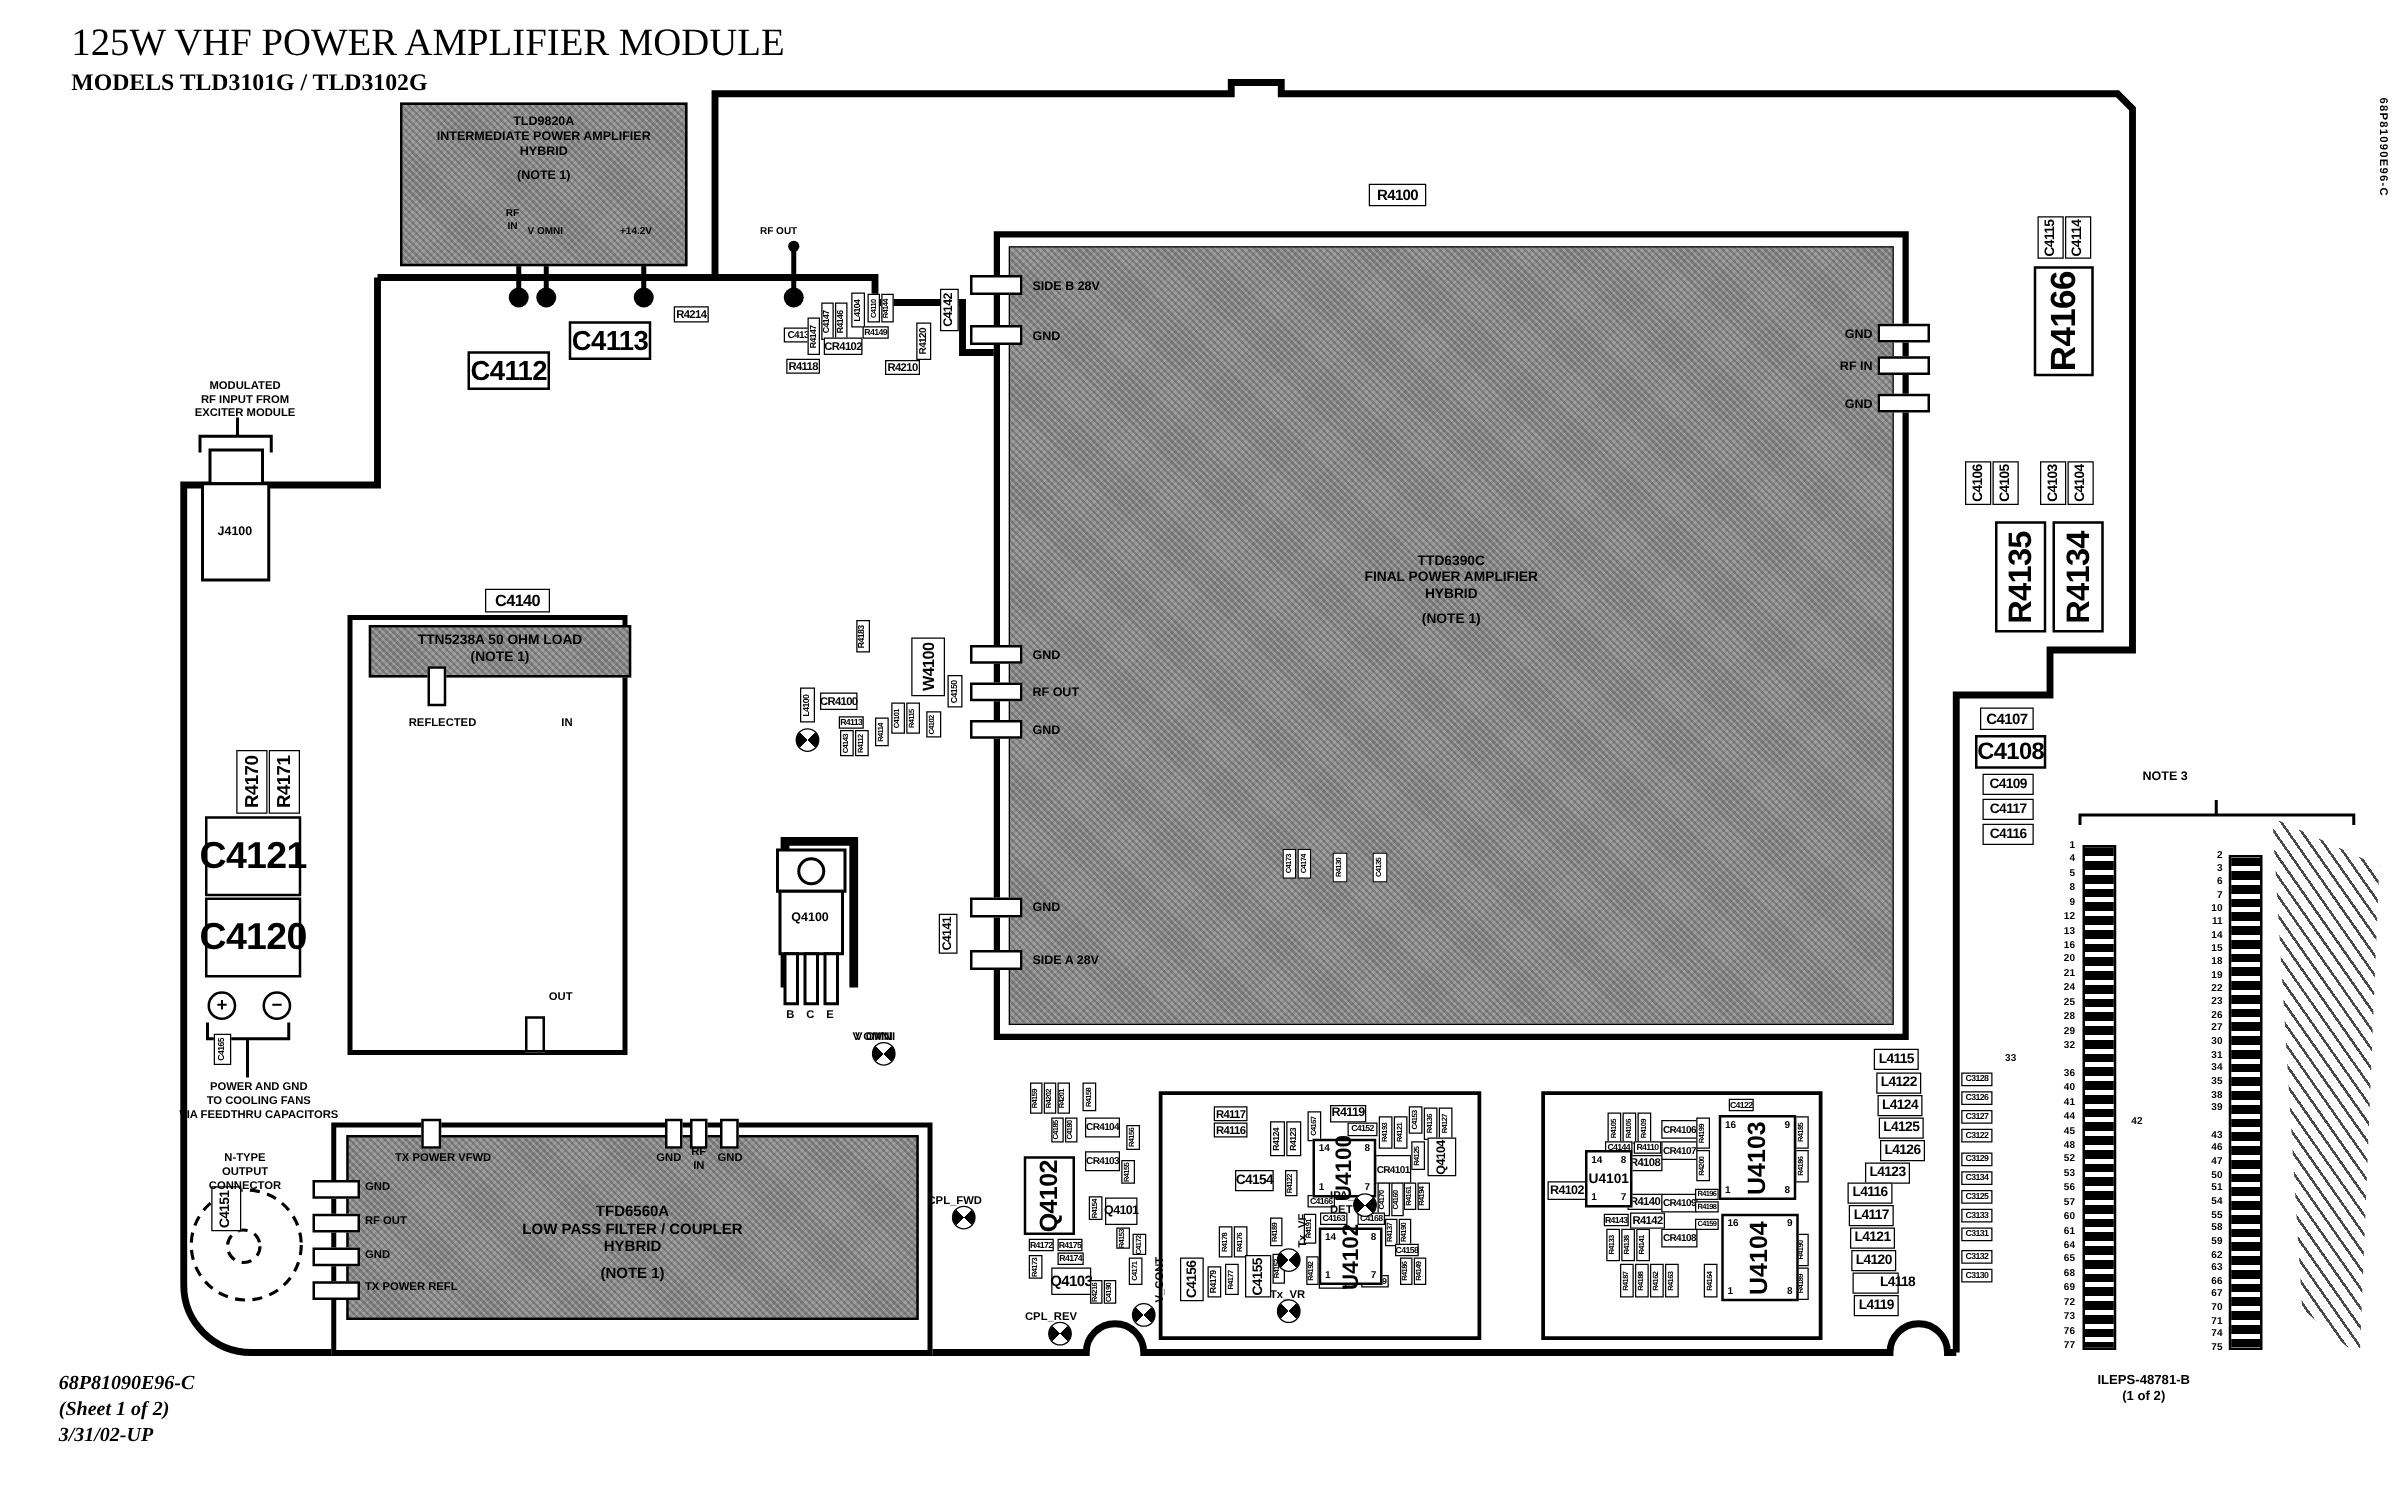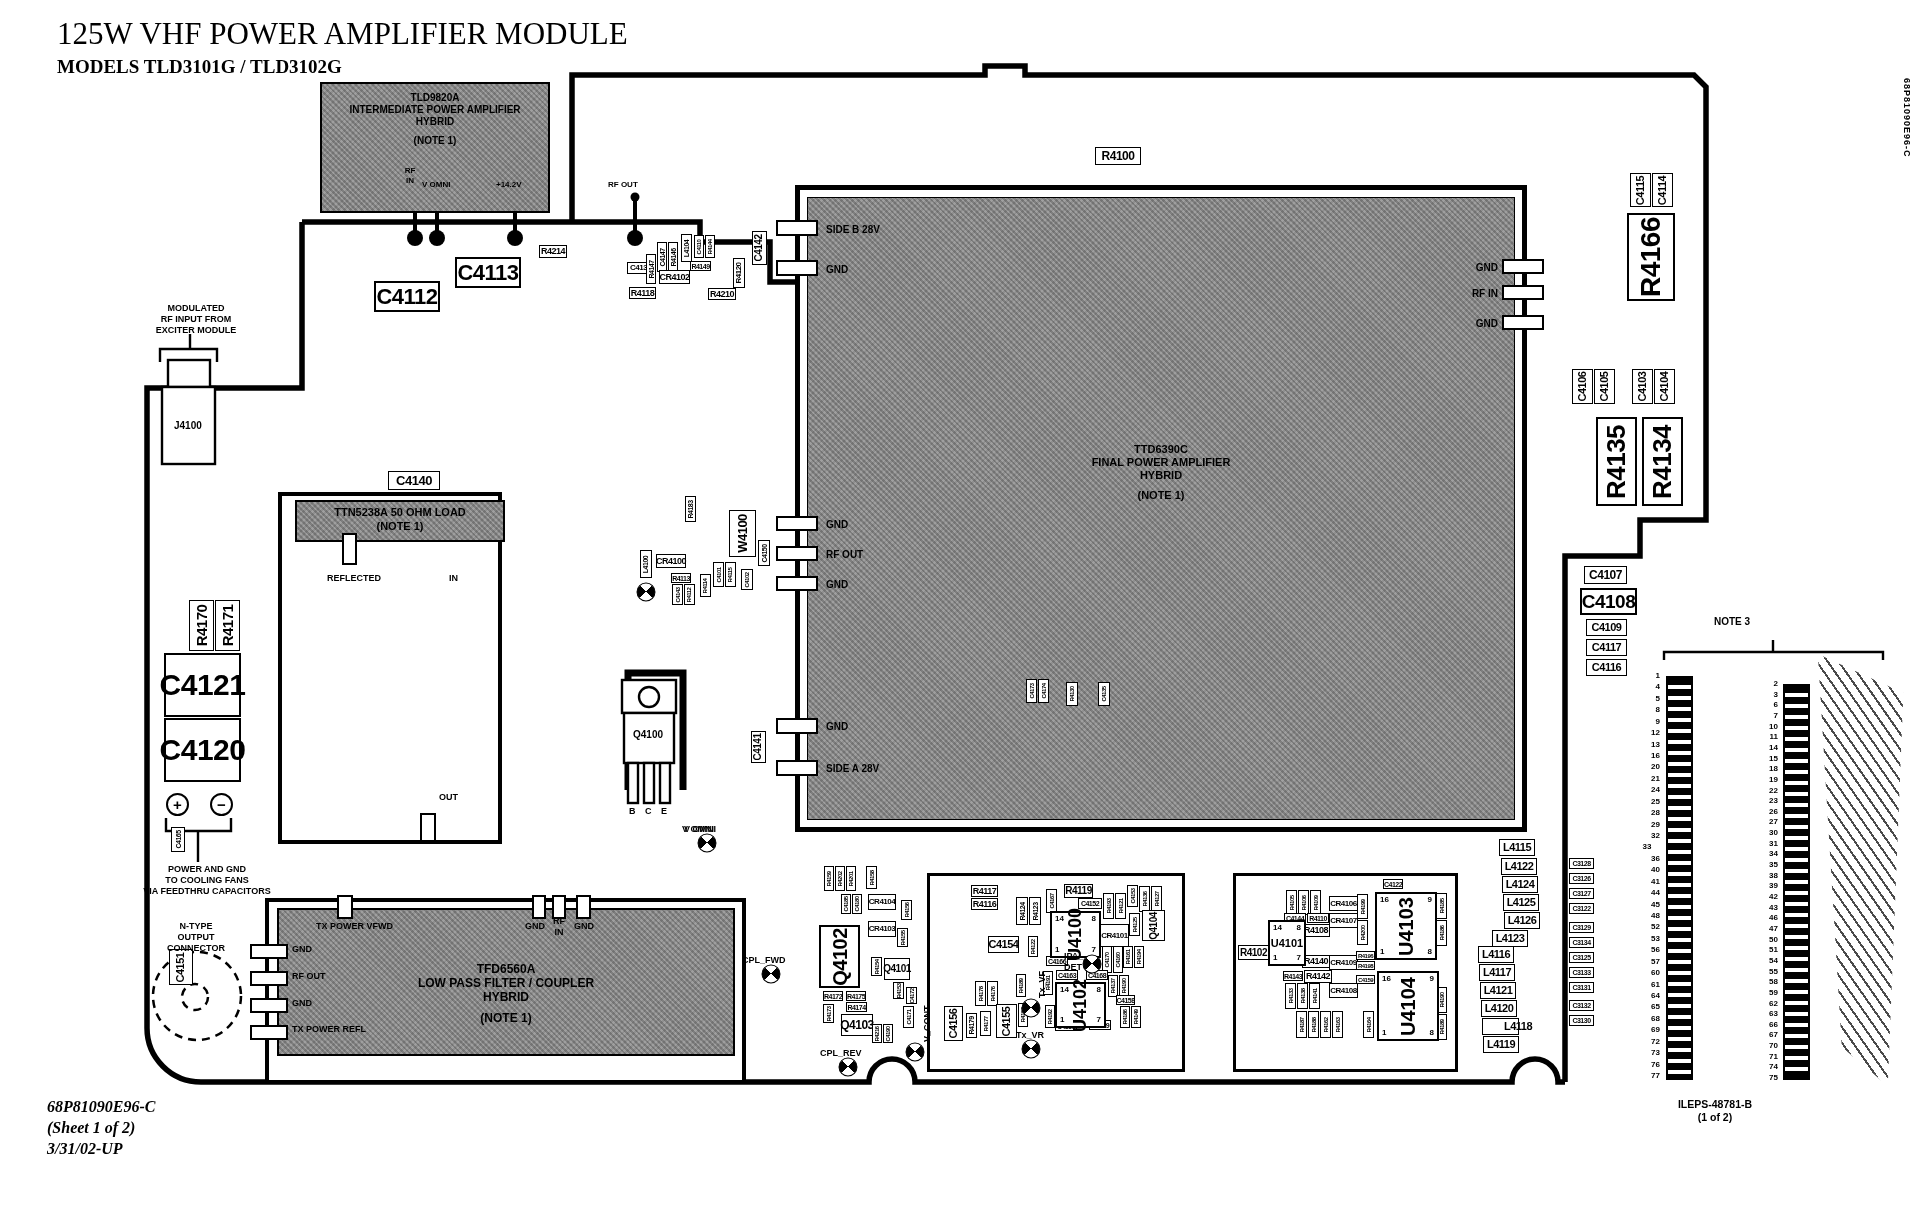--- a/index.html
+++ b/index.html
@@ -839,21 +839,21 @@
       <div class="pinnum" style="left: 1634px; top: 729.15px;">12</div>
       <div class="pinnum" style="left: 1634px; top: 740.58px;">13</div>
       <div class="pinnum" style="left: 1634px; top: 752.01px;">16</div>
       <div class="pinnum" style="left: 1634px; top: 763.44px;">20</div>
       <div class="pinnum" style="left: 1634px; top: 774.87px;">21</div>
       <div class="pinnum" style="left: 1634px; top: 786.3px;">24</div>
       <div class="pinnum" style="left: 1634px; top: 797.73px;">25</div>
       <div class="pinnum" style="left: 1634px; top: 809.16px;">28</div>
       <div class="pinnum" style="left: 1634px; top: 820.59px;">29</div>
       <div class="pinnum" style="left: 1634px; top: 832.02px;">32</div>
-      <div class="pinnum" style="left: 1634px; top: 843.45px; text-align: center;">33</div>
+      <div class="pinnum" style="left: 1587px; top: 843.45px;">33</div>
       <div class="pinnum" style="left: 1634px; top: 854.88px;">36</div>
       <div class="pinnum" style="left: 1634px; top: 866.31px;">40</div>
       <div class="pinnum" style="left: 1634px; top: 877.74px;">41</div>
       <div class="pinnum" style="left: 1634px; top: 889.17px;">44</div>
       <div class="pinnum" style="left: 1634px; top: 900.6px;">45</div>
       <div class="pinnum" style="left: 1634px; top: 912.03px;">48</div>
       <div class="pinnum" style="left: 1634px; top: 923.46px;">52</div>
       <div class="pinnum" style="left: 1634px; top: 934.89px;">53</div>
       <div class="pinnum" style="left: 1634px; top: 946.32px;">56</div>
       <div class="pinnum" style="left: 1634px; top: 957.75px;">57</div>
@@ -880,21 +880,21 @@
       <div class="pinnum" style="left: 1752px; top: 786.5px;">22</div>
       <div class="pinnum" style="left: 1752px; top: 797.15px;">23</div>
       <div class="pinnum" style="left: 1752px; top: 807.8px;">26</div>
       <div class="pinnum" style="left: 1752px; top: 818.45px;">27</div>
       <div class="pinnum" style="left: 1752px; top: 829.1px;">30</div>
       <div class="pinnum" style="left: 1752px; top: 839.75px;">31</div>
       <div class="pinnum" style="left: 1752px; top: 850.4px;">34</div>
       <div class="pinnum" style="left: 1752px; top: 861.05px;">35</div>
       <div class="pinnum" style="left: 1752px; top: 871.7px;">38</div>
       <div class="pinnum" style="left: 1752px; top: 882.35px;">39</div>
-      <div class="pinnum" style="left: 1752px; top: 893px;">42</div>
+      <div class="pinnum" style="left: 1688px; top: 893px;">42</div>
       <div class="pinnum" style="left: 1752px; top: 903.65px;">43</div>
       <div class="pinnum" style="left: 1752px; top: 914.3px;">46</div>
       <div class="pinnum" style="left: 1752px; top: 924.95px;">47</div>
       <div class="pinnum" style="left: 1752px; top: 935.6px;">50</div>
       <div class="pinnum" style="left: 1752px; top: 946.25px;">51</div>
       <div class="pinnum" style="left: 1752px; top: 956.9px;">54</div>
       <div class="pinnum" style="left: 1752px; top: 967.55px;">55</div>
       <div class="pinnum" style="left: 1752px; top: 978.2px;">58</div>
       <div class="pinnum" style="left: 1752px; top: 988.85px;">59</div>
       <div class="pinnum" style="left: 1752px; top: 999.5px;">62</div>

